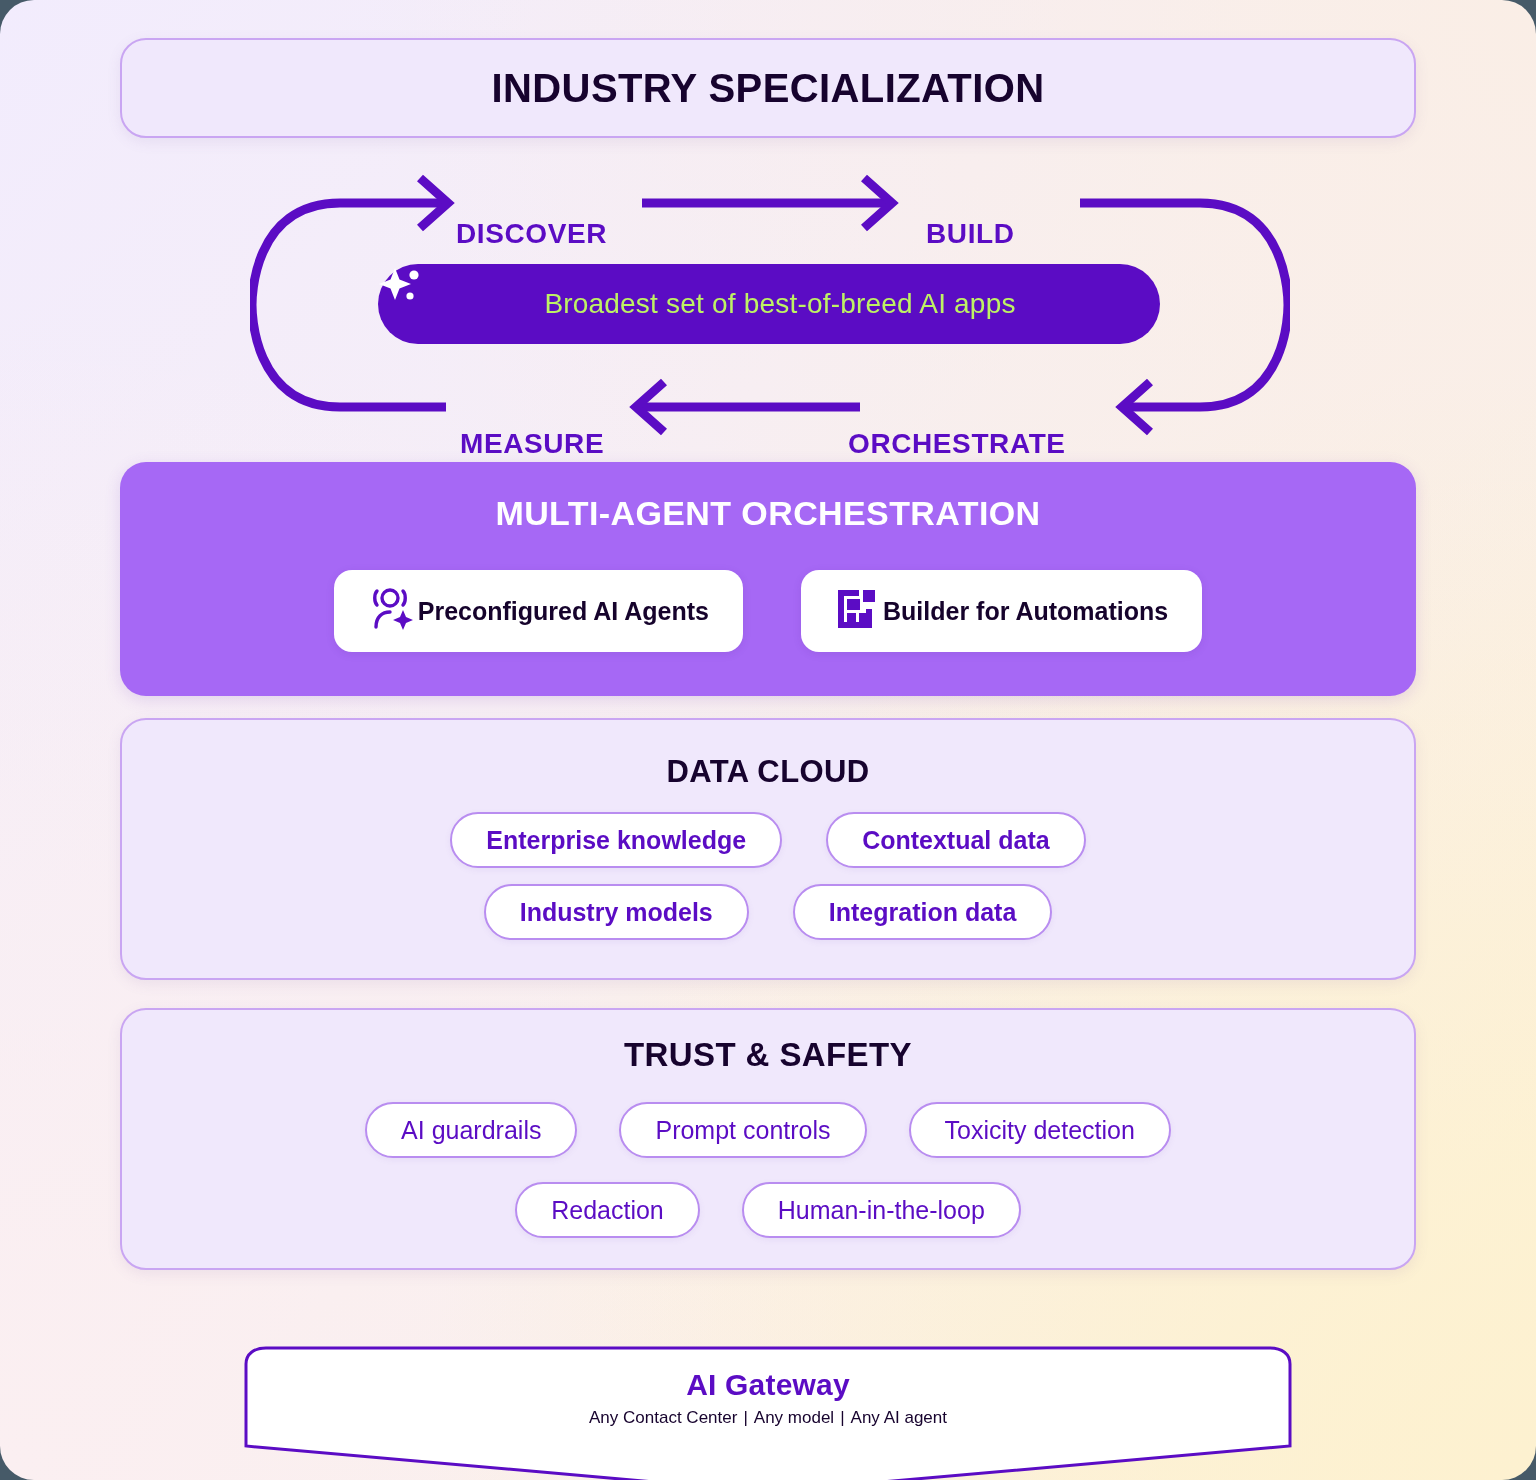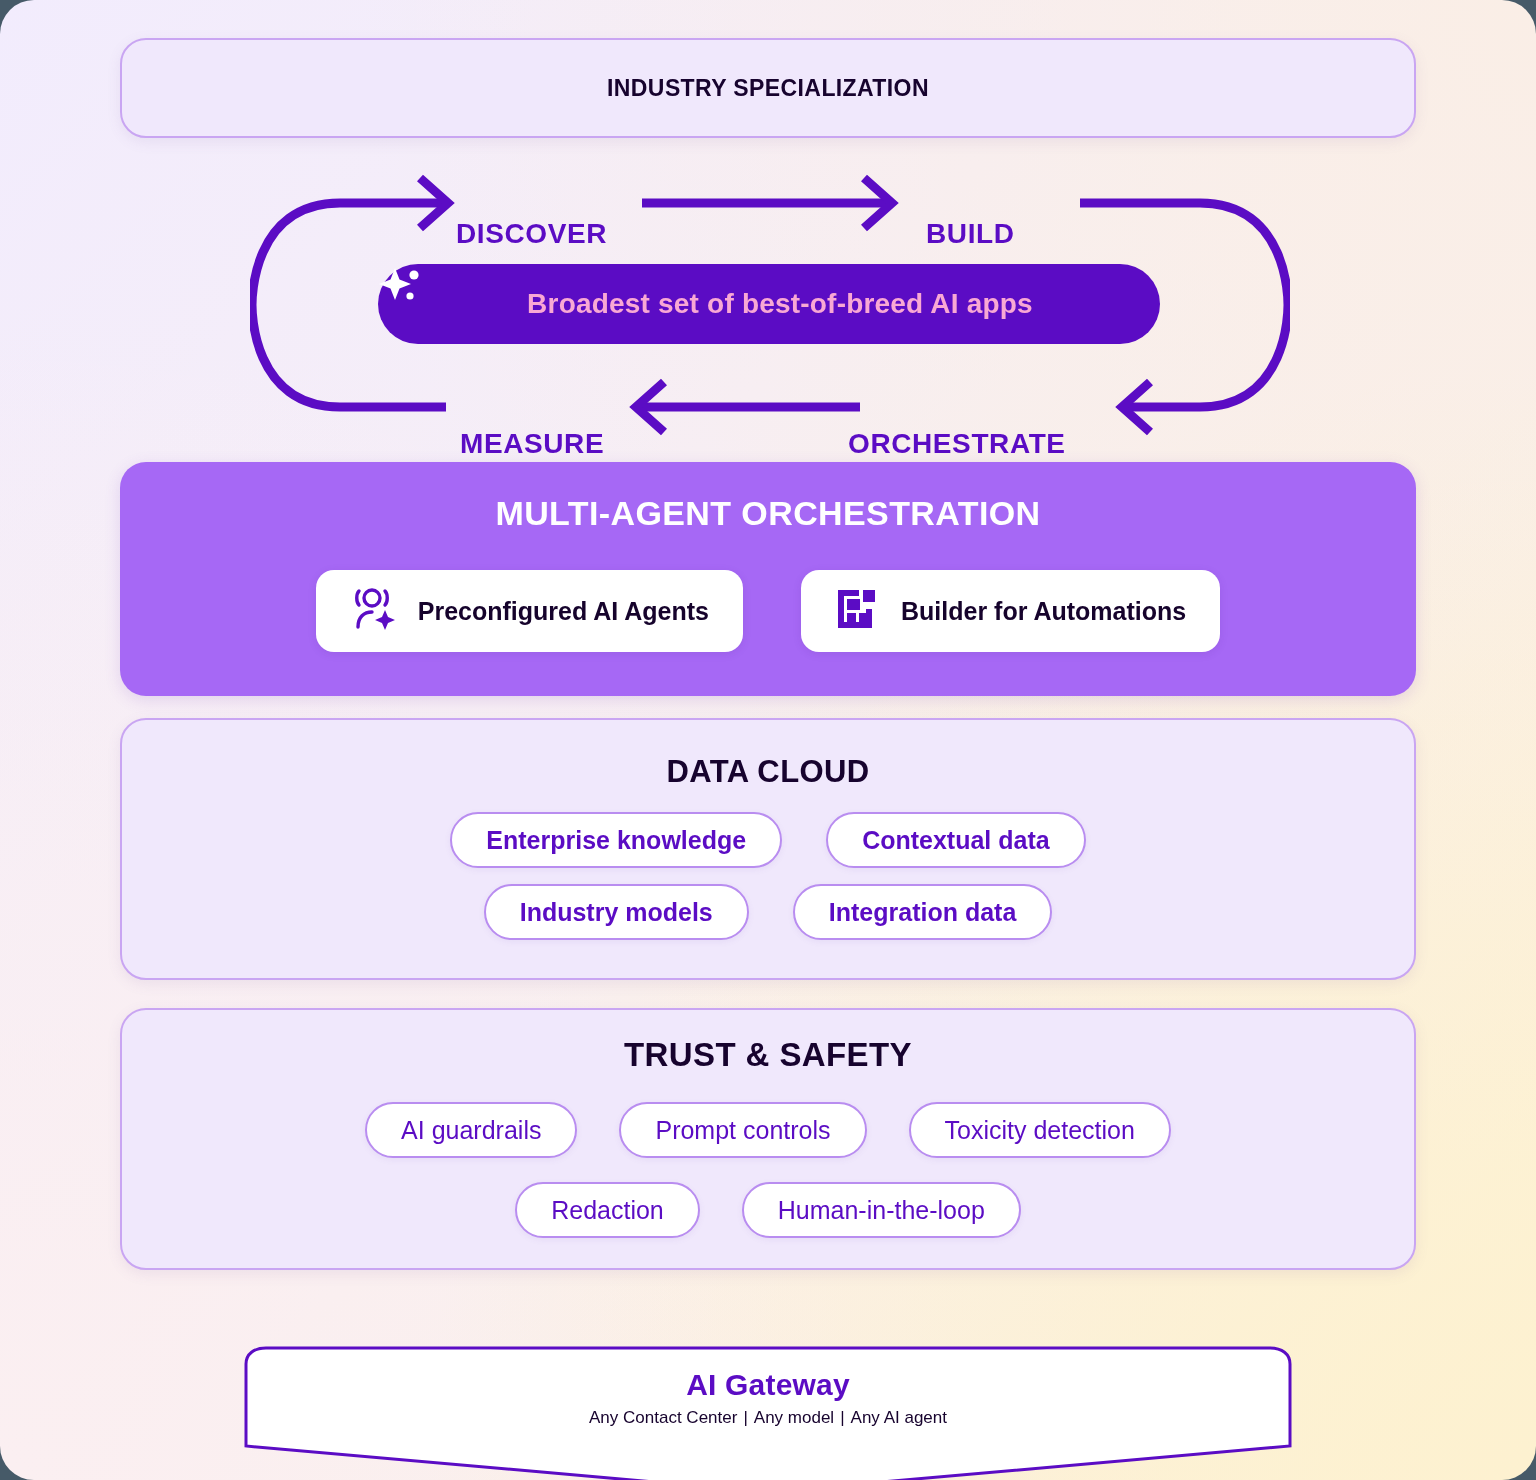--- a/index.html
+++ b/index.html
@@ -39,21 +39,21 @@
     font-weight: 700;
     letter-spacing: 0.4px;
     color: #17032e;
   }
 
   
   #industry {
     left: 120px; top: 38px; width: 1296px; height: 100px;
     display: flex; align-items: center; justify-content: center;
   }
-  #industry .band-title { font-size: 23px; }
+  #industry .band-title { font-size: 40px; }
 
   
   #cycle {
     position: absolute;
     left: 250px; top: 160px; width: 1040px; height: 290px;
   }
   #cycle svg { position: absolute; left: 0; top: 0; }
 
   .cycle-label {
     position: absolute;
@@ -71,23 +71,23 @@
 
   #pill {
     position: absolute;
     left: 128px; top: 104px; width: 782px; height: 80px;
     background: #5b0cc4;
     border-radius: 40px;
     display: flex; align-items: center; justify-content: center;
     gap: 22px;
   }
   #pill .pill-text {
-    color: #f9a8d4;
+    color: #bef264;
     font-size: 28px;
-    font-weight: 700;
+    font-weight: 400;
     letter-spacing: 0.2px;
   }
 
   
   #multiagent {
     left: 120px; top: 462px; width: 1296px; height: 234px;
     background: #a668f5;
     border: none;
     border-radius: 26px;
     box-shadow: 0 4px 16px rgba(120, 60, 190, 0.16);
@@ -101,21 +101,21 @@
     position: absolute;
     left: 0; top: 108px; width: 100%;
     display: flex; justify-content: center; gap: 58px;
   }
   .ma-chip {
     background: #ffffff;
     border-radius: 18px;
     height: 82px;
     display: flex; align-items: center;
     padding: 0 34px;
-    gap: 22px;
+    gap: 4px;
     box-shadow: 0 2px 8px rgba(80, 30, 140, 0.12);
     text-align: center;
   }
   .ma-chip .ma-label {
     font-size: 25px;
     font-weight: 700;
     color: #16032c;
     white-space: nowrap;
   }
 

